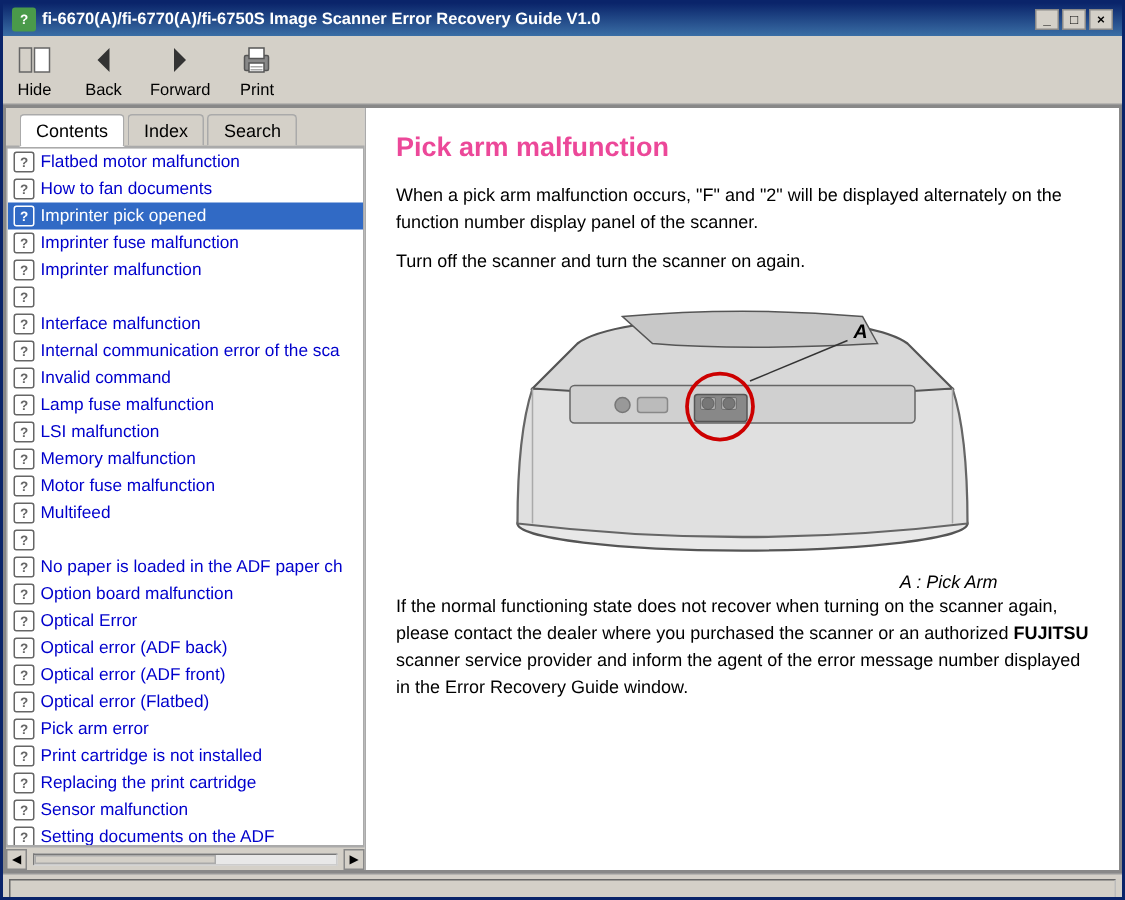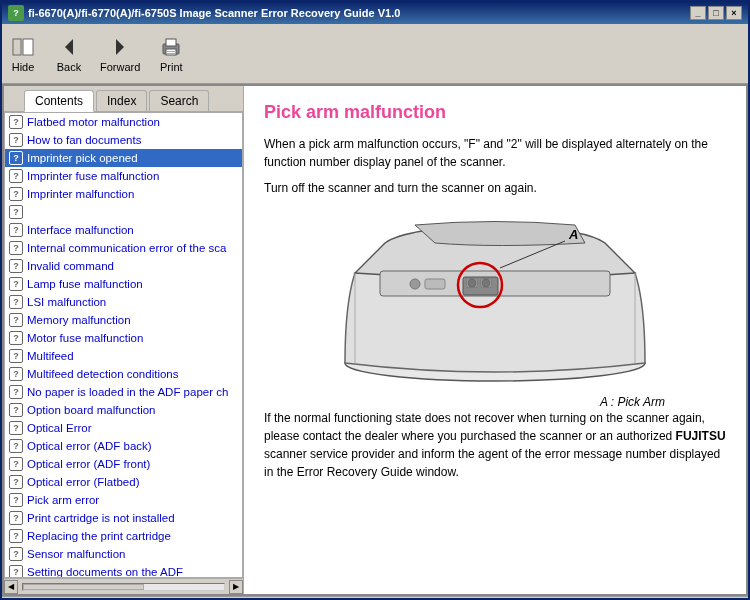--- a/index.html
+++ b/index.html
@@ -27,21 +27,21 @@
     }
 
     
     .toolbar {
       background: #d4d0c8;
       border-bottom: 1px solid #999;
       padding: 3px 6px;
       display: flex;
       gap: 16px;
       align-items: center;
-      height: 60px;
+      height: 46px;
     }
     .toolbar-btn {
       display: flex; flex-direction: column; align-items: center;
       gap: 2px; cursor: pointer; min-width: 30px;
     }
     .toolbar-icon {
       width: 24px; height: 24px; display: flex; align-items: center; justify-content: center; font-size: 16px;
     }
     .toolbar-label { font-size: 11px; }
 
@@ -62,21 +62,21 @@
       flex-direction: column;
       background: #f0f0f0;
     }
 
     
     .tabs {
       display: flex;
       background: #d4d0c8;
       border-bottom: 1px solid #aaa;
       padding-top: 4px;
-      padding-left: 20px;
+      padding-left: 9px;
     }
     .tab {
       padding: 3px 10px;
       font-size: 12px;
       cursor: pointer;
       border: 1px solid #aaa;
       border-bottom: none;
       background: #d4d0c8;
       margin-right: 2px;
       border-radius: 3px 3px 0 0;
@@ -296,21 +296,20 @@
           <div class="toc-item">
             <div class="toc-icon">?</div>
             <span>Motor fuse malfunction</span>
           </div>
           <div class="toc-item">
             <div class="toc-icon">?</div>
             <span>Multifeed</span>
           </div>
           <div class="toc-item">
             <div class="toc-icon">?</div>
-            <span>Multifeed detection conditions</span>
           </div>
           <div class="toc-item">
             <div class="toc-icon">?</div>
             <span>No paper is loaded in the ADF paper ch</span>
           </div>
           <div class="toc-item">
             <div class="toc-icon">?</div>
             <span>Option board malfunction</span>
           </div>
           <div class="toc-item">

